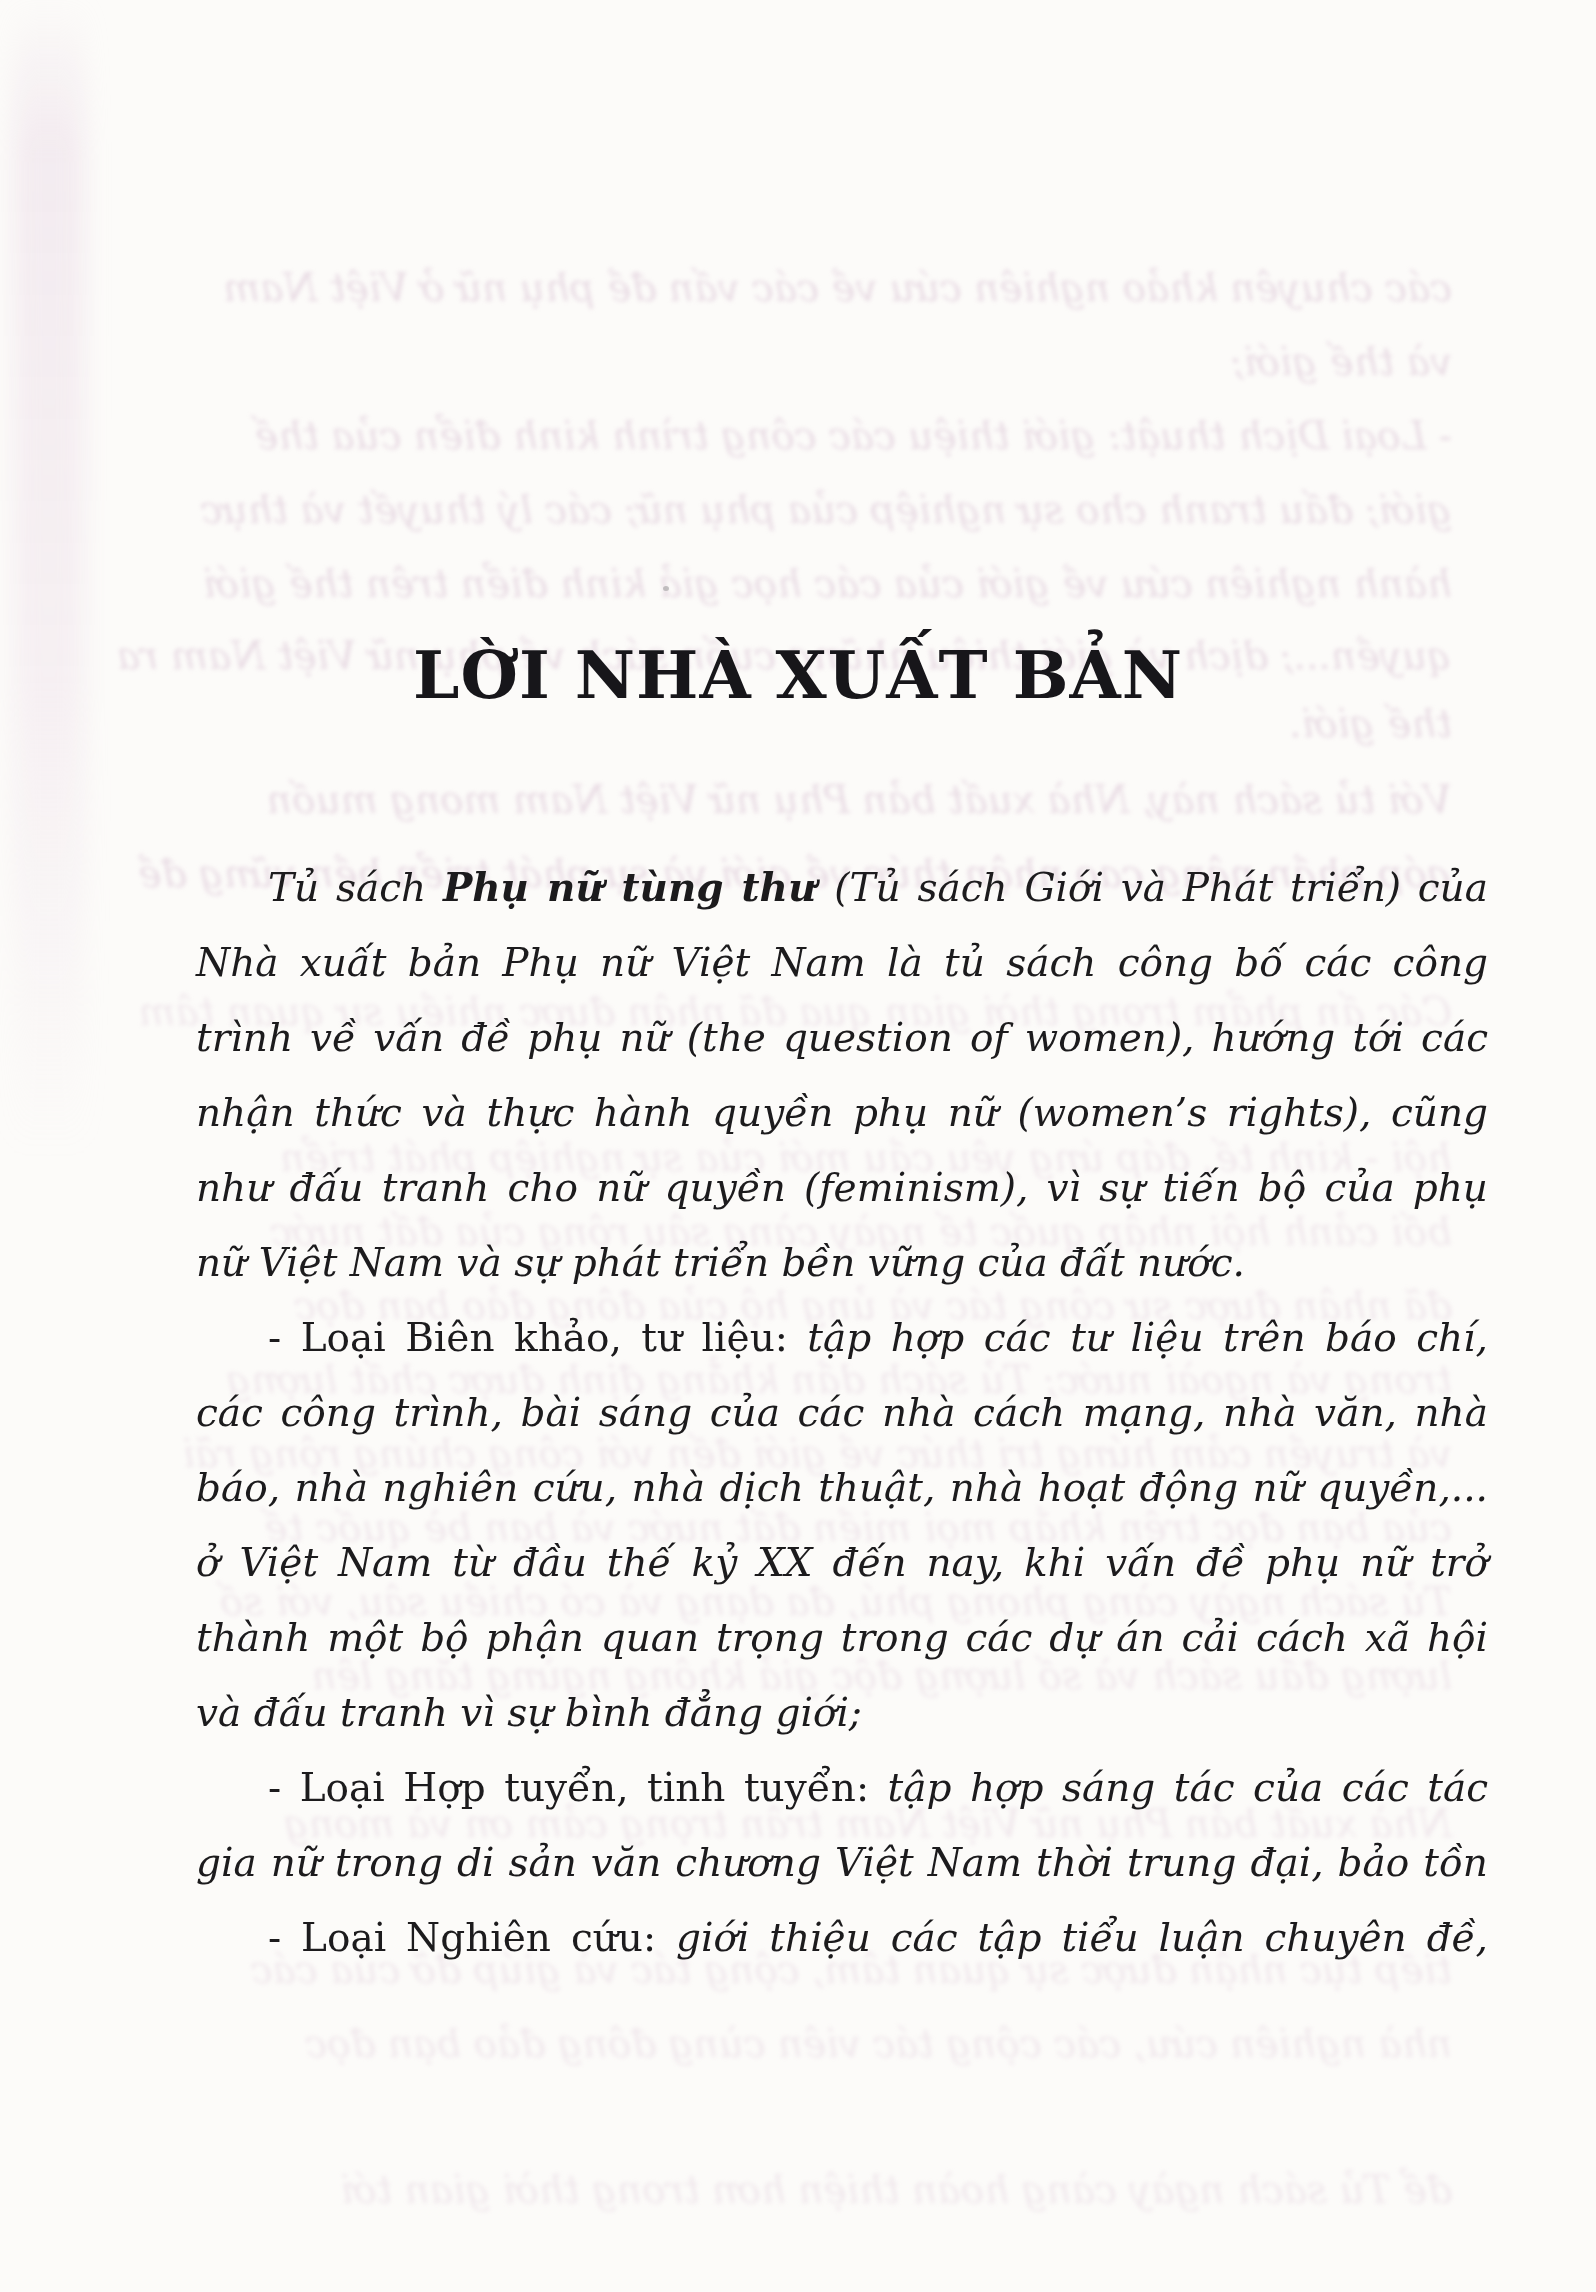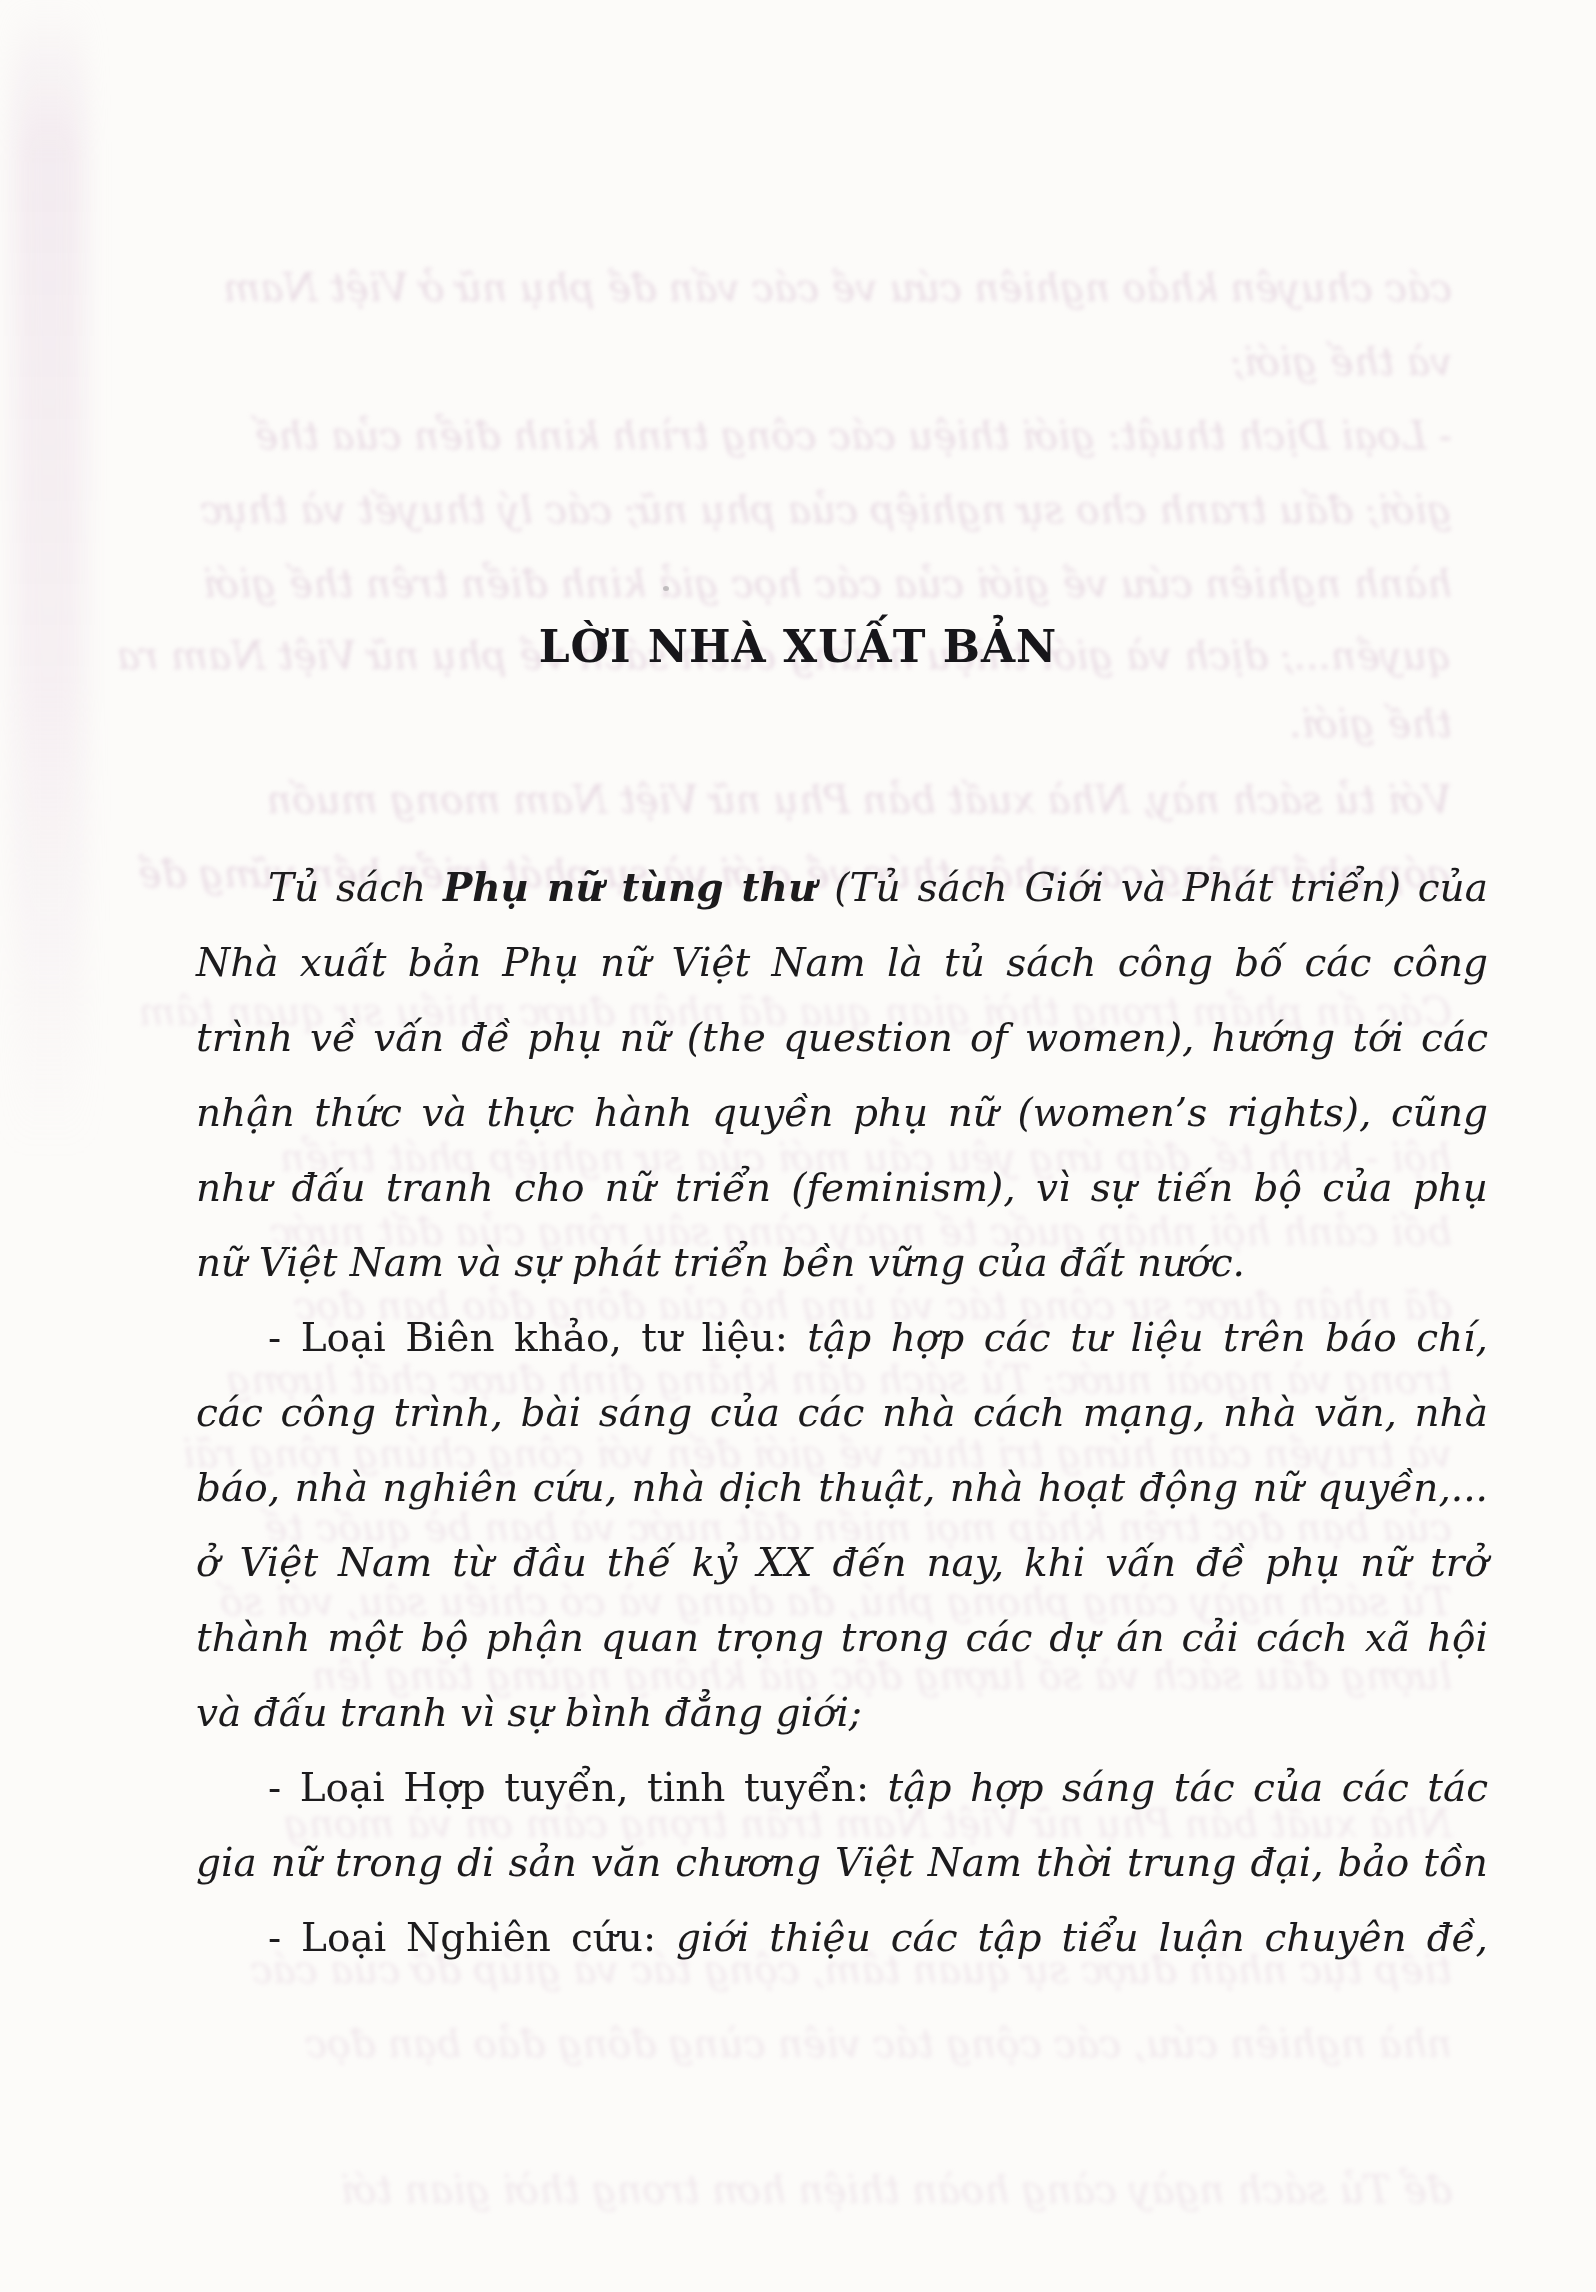--- a/index.html
+++ b/index.html
@@ -38,21 +38,21 @@
   }
   .ghost-line.g-strong{opacity:0.55;}
   .ghost-line.g-weak{opacity:0.33;}
   .ghost-line.g-indent{padding-left:75px;}
   
   .title{
     position:absolute;left:152px;top:592px;width:1292px;
     text-align:center;
     font-weight:bold;
     font-style:normal;
-    font-size:44px;
+    font-size:66px;
     letter-spacing:1px;
     color:#17161a;
     z-index:2;
   }
   .body-layer{
     position:absolute;left:152px;top:850px;width:1292px;
     z-index:2;
     color:#1c1b1d;
     font-size:39px;
     margin-left:44px;
@@ -103,21 +103,21 @@
       <div class="ghost-line g-weak" style="top: 2012px;">nhà nghiên cứu, các cộng tác viên cùng đông đảo bạn đọc</div>
       <div class="ghost-line g-weak" style="top: 2158px;">để Tủ sách ngày càng hoàn thiện hơn trong thời gian tới</div>
     </div>
   <div class="speck"></div>
   <h1 class="title">LỜI NHÀ XUẤT BẢN</h1>
   <div class="body-layer" id="body-layer">
       <div class="line indent"><span class="s-i">Tủ sách </span><span class="s-bi">Phụ nữ tùng thư </span><span class="s-i">(Tủ sách Giới và Phát triển) của</span></div>
       <div class="line"><span class="s-i">Nhà xuất bản Phụ nữ Việt Nam là tủ sách công bố các công</span></div>
       <div class="line"><span class="s-i">trình về vấn đề phụ nữ (the question of women), hướng tới các</span></div>
       <div class="line"><span class="s-i">nhận thức và thực hành quyền phụ nữ (women’s rights), cũng</span></div>
-      <div class="line"><span class="s-i">như đấu tranh cho nữ triển (feminism), vì sự tiến bộ của phụ</span></div>
+      <div class="line"><span class="s-i">như đấu tranh cho nữ quyền (feminism), vì sự tiến bộ của phụ</span></div>
       <div class="line last"><span class="s-i">nữ Việt Nam và sự phát triển bền vững của đất nước.</span></div>
       <div class="line indent"><span class="s-r">- Loại Biên khảo, tư liệu: </span><span class="s-i">tập hợp các tư liệu trên báo chí,</span></div>
       <div class="line"><span class="s-i">các công trình, bài sáng của các nhà cách mạng, nhà văn, nhà</span></div>
       <div class="line"><span class="s-i">báo, nhà nghiên cứu, nhà dịch thuật, nhà hoạt động nữ quyền,...</span></div>
       <div class="line"><span class="s-i">ở Việt Nam từ đầu thế kỷ XX đến nay, khi vấn đề phụ nữ trở</span></div>
       <div class="line"><span class="s-i">thành một bộ phận quan trọng trong các dự án cải cách xã hội</span></div>
       <div class="line last"><span class="s-i">và đấu tranh vì sự bình đẳng giới;</span></div>
       <div class="line indent"><span class="s-r">- Loại Hợp tuyển, tinh tuyển: </span><span class="s-i">tập hợp sáng tác của các tác</span></div>
       <div class="line"><span class="s-i">gia nữ trong di sản văn chương Việt Nam thời trung đại, bảo tồn</span></div>
       <div class="line indent"><span class="s-r">- Loại Nghiên cứu: </span><span class="s-i">giới thiệu các tập tiểu luận chuyên đề,</span></div>

